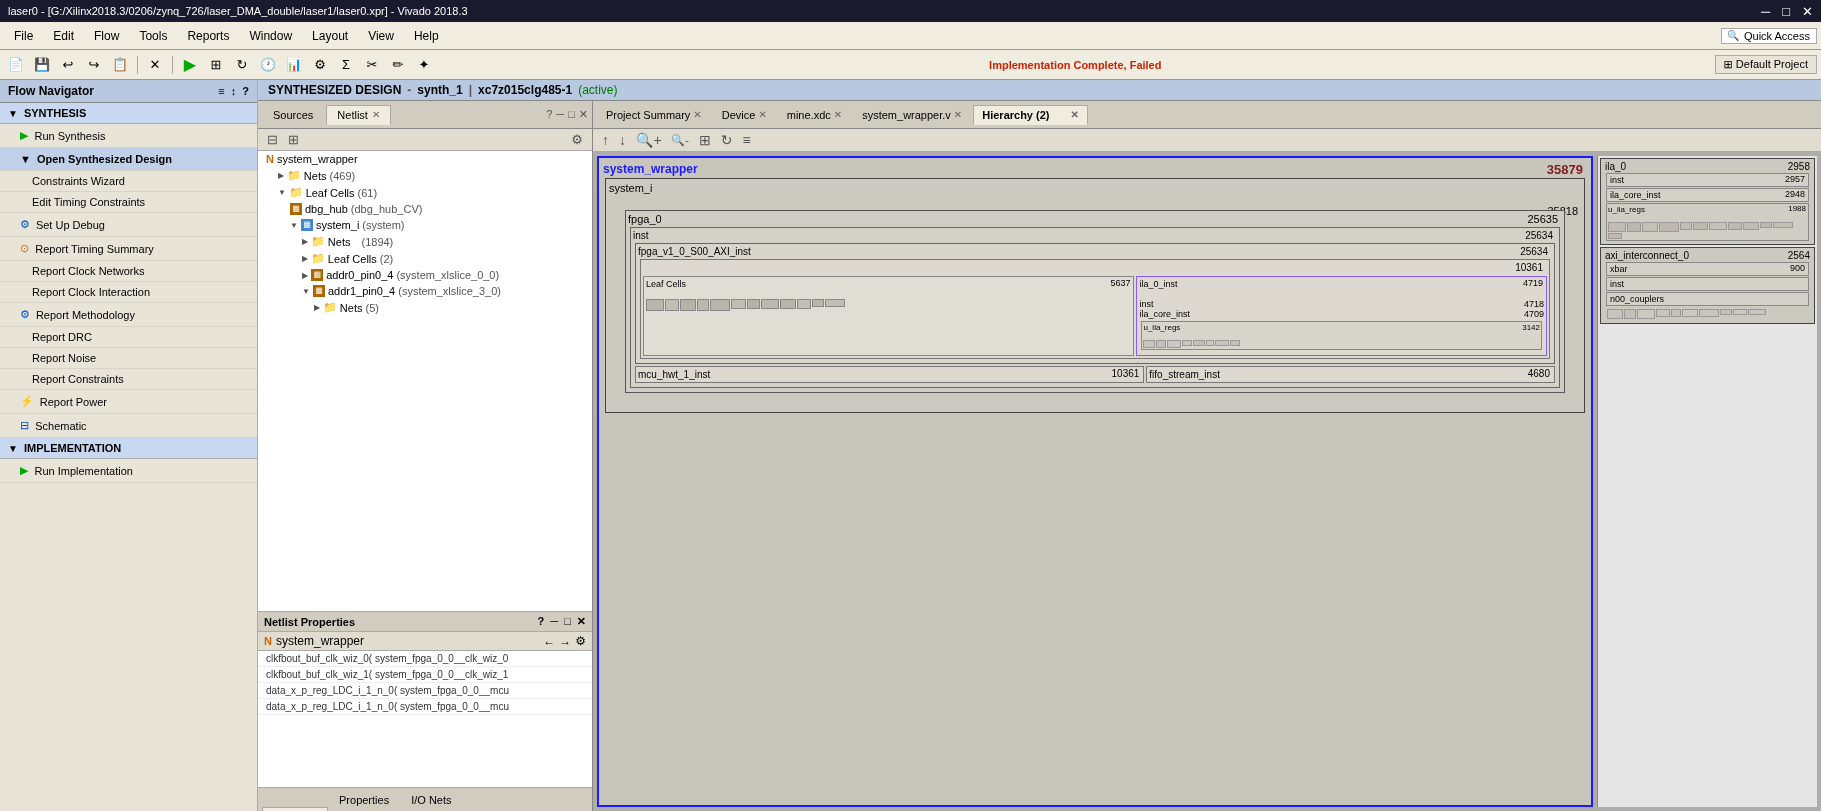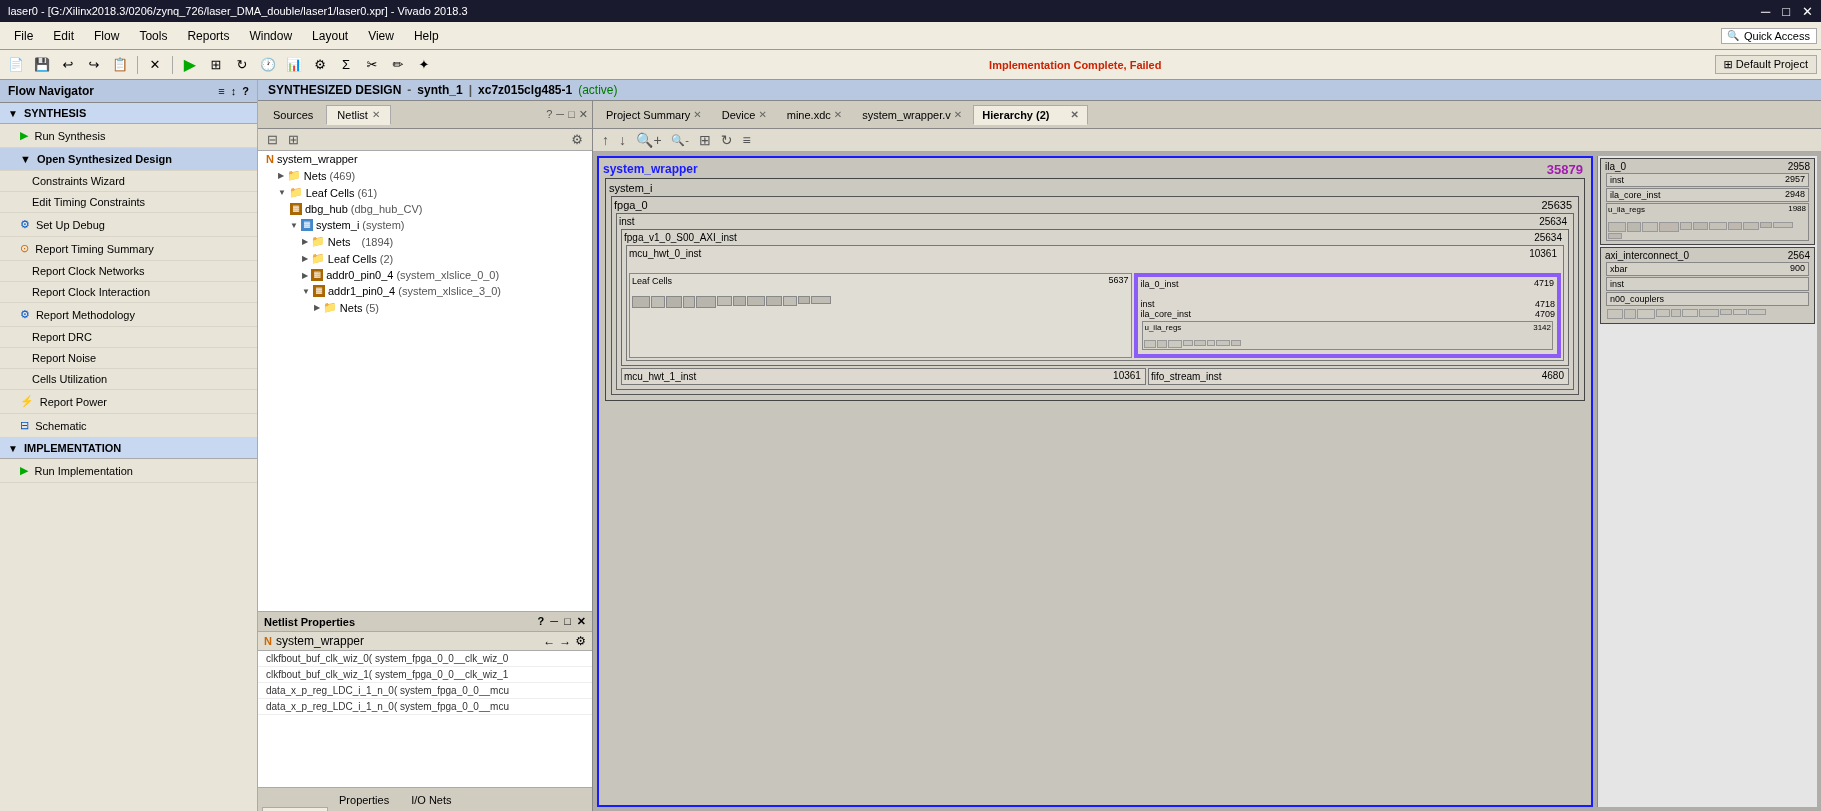--- a/index.html
+++ b/index.html
@@ -220,21 +220,21 @@
           <span class="item-icon" style="color:#0055cc;">⚙</span>
           <span>Report Methodology</span>
         </div>
         <div class="nav-sub-item">
           <span>Report DRC</span>
         </div>
         <div class="nav-sub-item">
           <span>Report Noise</span>
         </div>
         <div class="nav-sub-item">
-          <span>Cells Utilization</span>
+          <span>Report Constraints</span>
         </div>
         <div class="nav-item">
           <span class="item-icon" style="color:#cc6600;">⚡</span>
           <span>Report Power</span>
         </div>
         <div class="nav-item">
           <span class="item-icon" style="color:#0055cc;">⊟</span>
           <span>Schematic</span>
         </div>
       </div>
@@ -426,41 +426,40 @@
           <span class="hier-tool-btn" title="Fit">⊞</span>
           <span class="hier-tool-btn" title="Refresh">↻</span>
           <span class="hier-tool-btn" title="Settings">≡</span>
         </div>
 
         <div id="hier-view">
           <div style="display:flex; gap:4px; height:100%;">
 
             <div style="flex:1; border:2px solid #1a1aff; background:#c8c5bc; position:relative; padding:4px; overflow:auto;">
               <div style="font-weight:bold; color:#1a1aff; font-size:12px; margin-bottom:2px;">system_wrapper</div>
-              <div style="position:absolute;top:4px;right:8px;font-weight:bold;color:#a21caf;font-size:13px;">35879</div>
+              <div style="position:absolute;top:4px;right:8px;font-weight:bold;color:#7f1d1d;font-size:13px;">35879</div>
 
               <div style="border:1px solid #444; background:#ccc9c0; margin:2px; padding:3px; position:relative;">
                 <div style="font-size:11px;">system_i</div>
                 <div style="position:absolute;top:2px;right:6px;font-size:11px;margin-top:24px;">35818</div>
 
-                <div style="border:1px solid #555; background:#d0cdc4; margin:2px; padding:2px; position:relative;">
+                <div style="border:1px solid #555; background:#d0cdc4; margin:16px; padding:2px; position:relative;">
                   <div style="font-size:11px;">fpga_0</div>
                   <div style="position:absolute;top:2px;right:6px;font-size:11px;">25635</div>
 
                   <div style="border:1px solid #666; background:#d4d1c8; margin:2px; padding:2px; position:relative;">
                     <div style="font-size:10px;">inst</div>
                     <div style="position:absolute;top:2px;right:6px;font-size:10px;">25634</div>
 
                     <div style="border:1px solid #666; background:#d8d5cc; margin:2px; padding:2px; position:relative;">
                       <div style="font-size:10px;">fpga_v1_0_S00_AXI_inst</div>
                       <div style="position:absolute;top:2px;right:6px;font-size:10px;">25634</div>
 
                       <div style="border:1px solid #777; background:#ddd9d0; margin:2px; padding:2px; position:relative; display:flex; gap:4px;">
                         <div style="flex:1;">
-                          <div style="font-size:10px;">mcu_hwt_0_inst</div>
                           <div style="position:absolute;top:2px;right:6px;font-size:10px;">10361</div>
                           <div style="display:flex; gap:2px; margin-top:14px;">
 
                             <div style="border:1px solid #888; background:#e0ddd5; padding:2px; font-size:9px; flex:1.2; position:relative; min-height:80px;">
                               <div style="font-size:9px;">Leaf Cells</div>
                               <div style="position:absolute;top:1px;right:3px;font-size:9px;">5637</div>
 
                               <div style="display:flex; flex-wrap:wrap; gap:1px; margin-top:10px;">
                                 <div style="width:18px;height:12px;background:#b8b5ac;border:1px solid #888;"></div>
                                 <div style="width:14px;height:12px;background:#c0bdb5;border:1px solid #888;"></div>
@@ -470,21 +469,21 @@
                                 <div style="width:15px;height:10px;background:#c0bdb5;border:1px solid #888;"></div>
                                 <div style="width:13px;height:10px;background:#b5b2aa;border:1px solid #888;"></div>
                                 <div style="width:18px;height:10px;background:#bbb8b0;border:1px solid #888;"></div>
                                 <div style="width:16px;height:10px;background:#b8b5ac;border:1px solid #888;"></div>
                                 <div style="width:14px;height:10px;background:#c2bfb7;border:1px solid #888;"></div>
                                 <div style="width:12px;height:8px;background:#b8b5ac;border:1px solid #888;"></div>
                                 <div style="width:20px;height:8px;background:#c0bdb5;border:1px solid #888;"></div>
                               </div>
                             </div>
 
-                            <div style="border:4px solid #8b5cf6; background:#ddd9d0; padding:2px; font-size:9px; flex:1; position:relative; min-height:80px;">
+                            <div style="border:1px solid #8b5cf6; background:#ddd9d0; padding:2px; font-size:9px; flex:1; position:relative; min-height:80px;">
                               <div style="font-size:9px;">ila_0_inst</div>
                               <div style="position:absolute;top:1px;right:3px;font-size:9px;">4719</div>
                               <div style="font-size:9px;margin-top:10px;">
                                 <span>inst</span>
                                 <span style="float:right;">4718</span>
                               </div>
                               <div style="font-size:9px;">
                                 <span>ila_core_inst</span>
                                 <span style="float:right;">4709</span>
                               </div>

